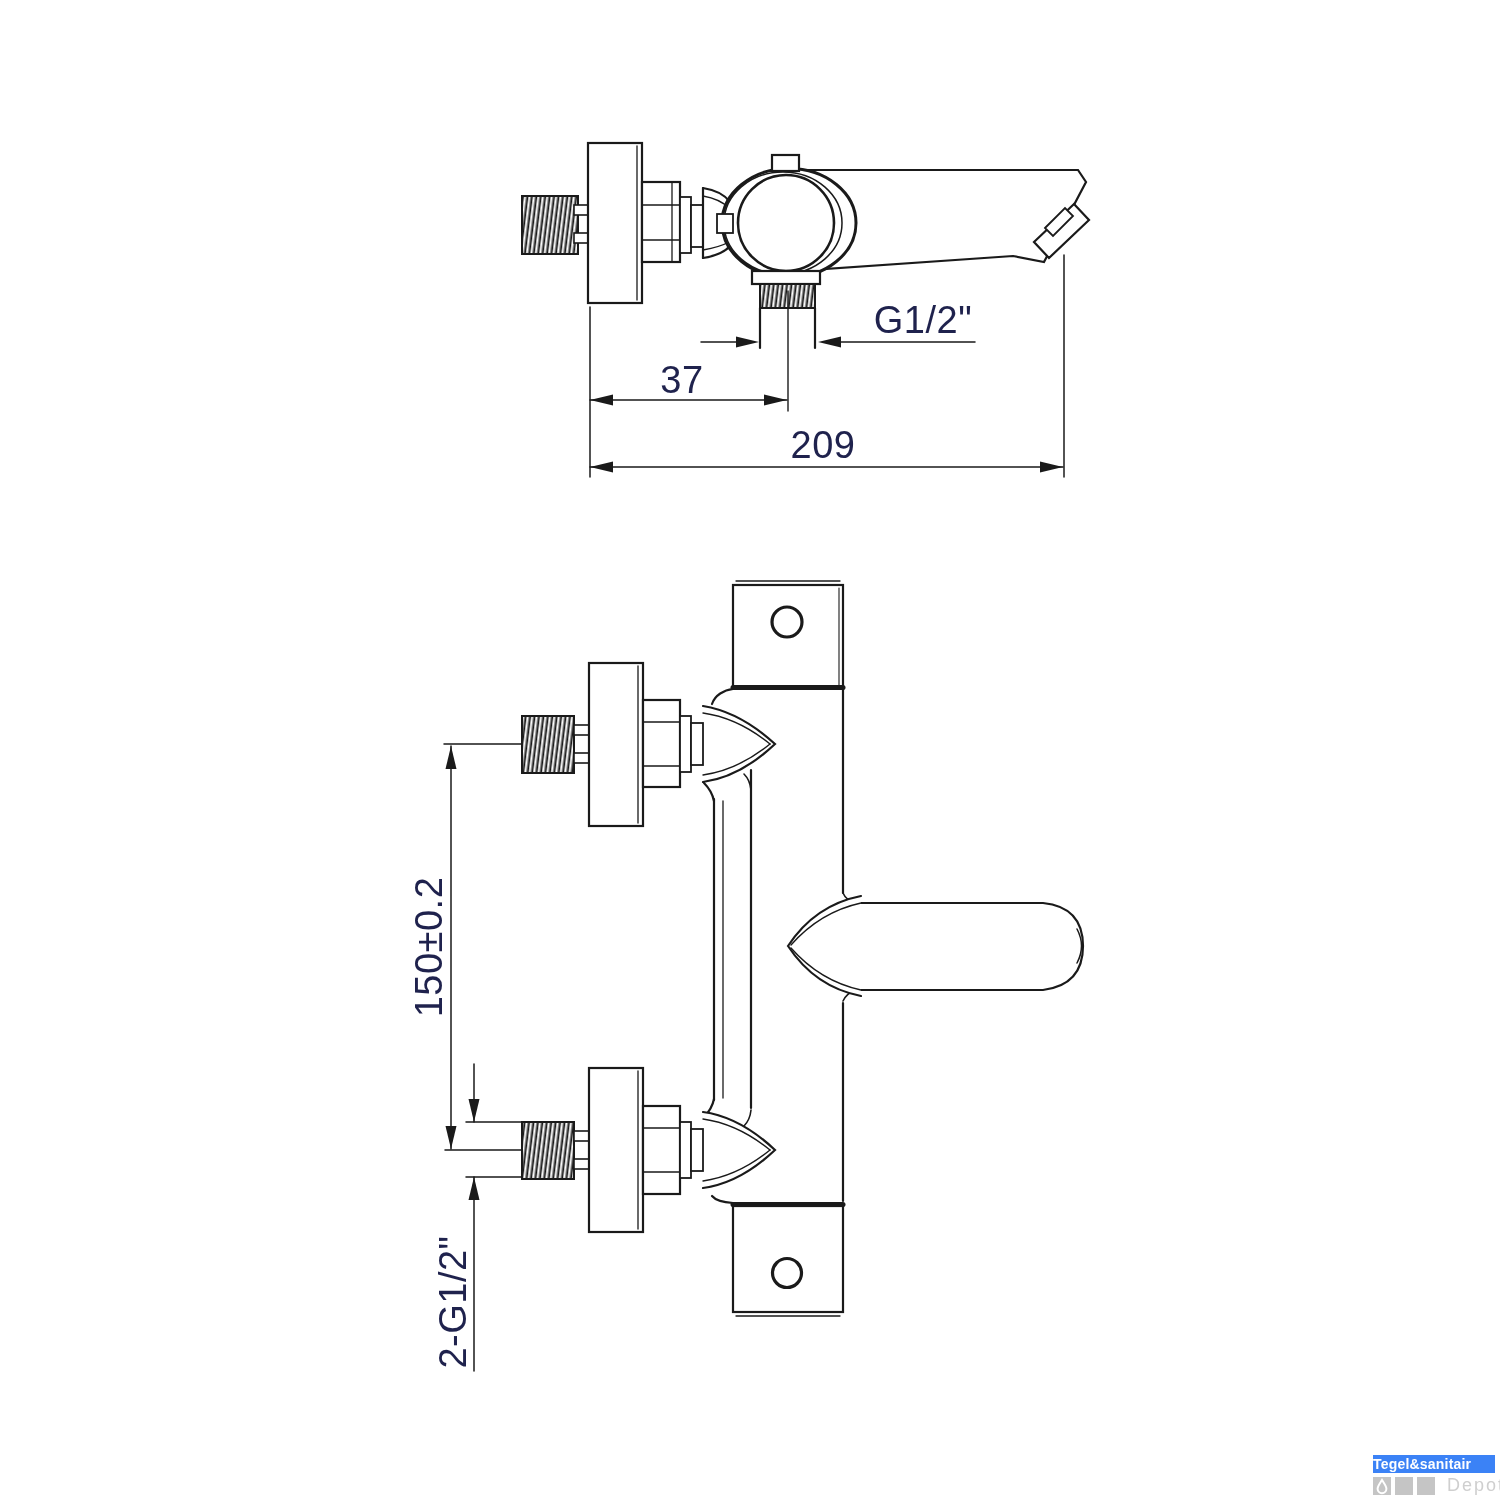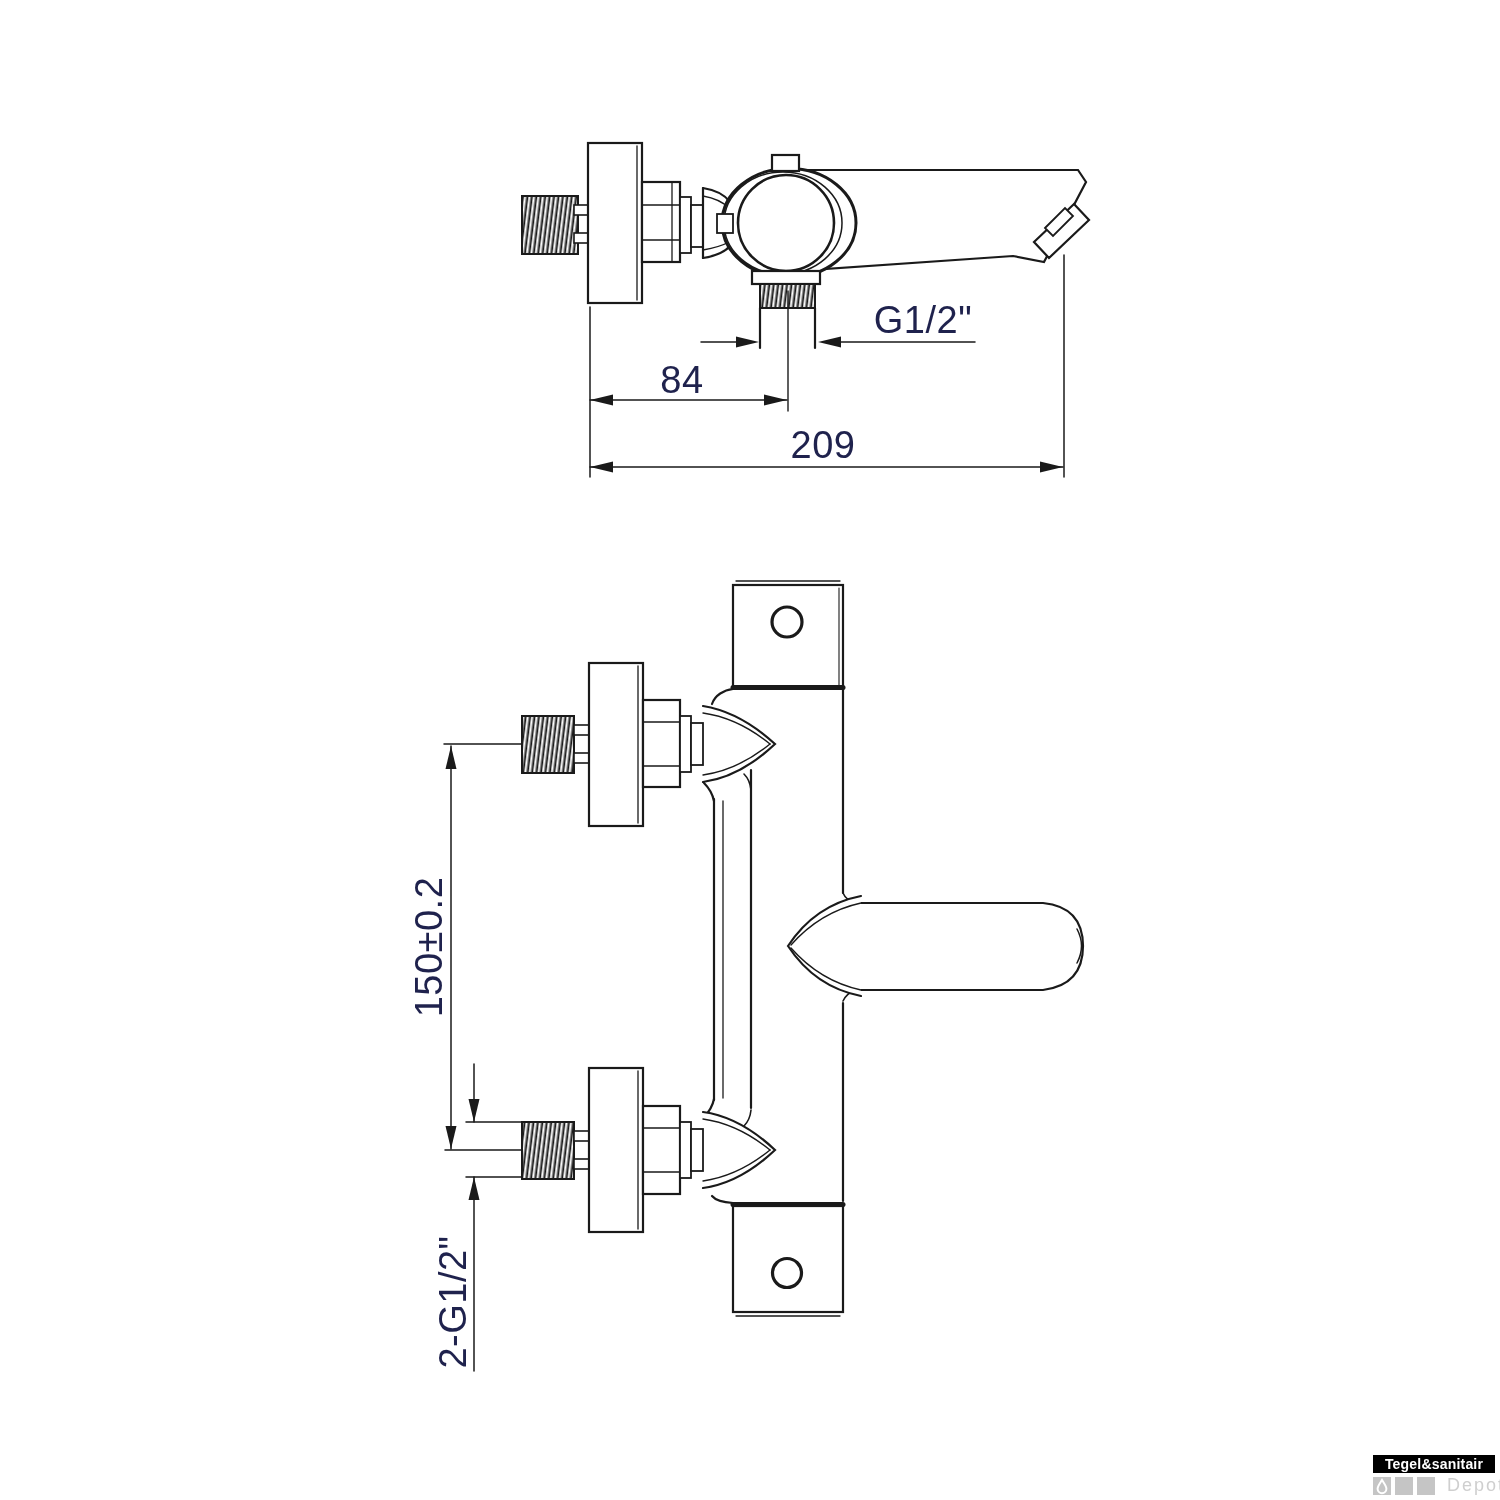--- a/index.html
+++ b/index.html
@@ -4,22 +4,22 @@
 <style>
   html,body{margin:0;padding:0;background:#ffffff;}
   #canvas{position:relative;width:1500px;height:1500px;background:#ffffff;overflow:hidden;
           font-family:"Liberation Sans","DejaVu Sans",sans-serif;}
   #drawing{position:absolute;left:0;top:0;}
   .dim-label{position:absolute;font-size:38px;line-height:42px;color:#1f224d;text-align:center;
              white-space:nowrap;letter-spacing:0.5px;}
   .dim-label.rot{transform:rotate(-90deg);transform-origin:50% 50%;}
   
   #wm{position:absolute;left:1373px;top:1455px;width:122px;}
-  #wm-box{width:122px;height:18px;background:#000000;color:#ffffff;font-weight:bold;
-          font-size:14px;line-height:18px;text-align:center;letter-spacing:0.2px;}
+  #wm-box{width:122px;height:18px;background:#3b82f6;color:#ffffff;font-weight:bold;
+          font-size:14px;line-height:18px;letter-spacing:0.2px;}
   #wm-row{margin-top:4px;height:18px;position:relative;}
   .wm-sq{position:absolute;top:0;width:18px;height:18px;background:#c5c5c5;}
   #wm-depot{position:absolute;left:74px;top:-2px;color:#cfcfcf;font-size:18px;letter-spacing:2px;}
 </style>
 </head>
 <body>
 
 <div id="canvas">
 
 <svg id="drawing" width="1500" height="1500" viewBox="0 0 1500 1500">
@@ -185,21 +185,21 @@
       <line x1="474" y1="1064" x2="474" y2="1122"></line>
       <polygon points="474,1122 468.5,1099 479.5,1099" fill="#1a1a1a" stroke="none"></polygon>
       <line x1="474" y1="1177" x2="474" y2="1371"></line>
       <polygon points="474,1177 468.5,1200 479.5,1200" fill="#1a1a1a" stroke="none"></polygon>
     </g>
   </g>
 </svg>
 
 <div class="dim-label" id="lbl-g12" style="left:858px;top:299px;width:130px;">G1/2"</div>
 
-<div class="dim-label" id="lbl-74" style="left:644px;top:359px;width:76px;">84</div>
+<div class="dim-label" id="lbl-74" style="left:644px;top:359px;width:76px;">37</div>
 
 <div class="dim-label" id="lbl-175" style="left:777px;top:424px;width:92px;">209</div>
 
 <div class="dim-label rot" id="lbl-150" style="left:344px;top:926px;width:170px;">150±0.2</div>
 
 <div class="dim-label rot" id="lbl-2g12" style="left:368px;top:1281px;width:170px;">2-G1/2"</div>
 
 <div id="wm">
   <div id="wm-box">Tegel&amp;sanitair</div>
   <div id="wm-row">

